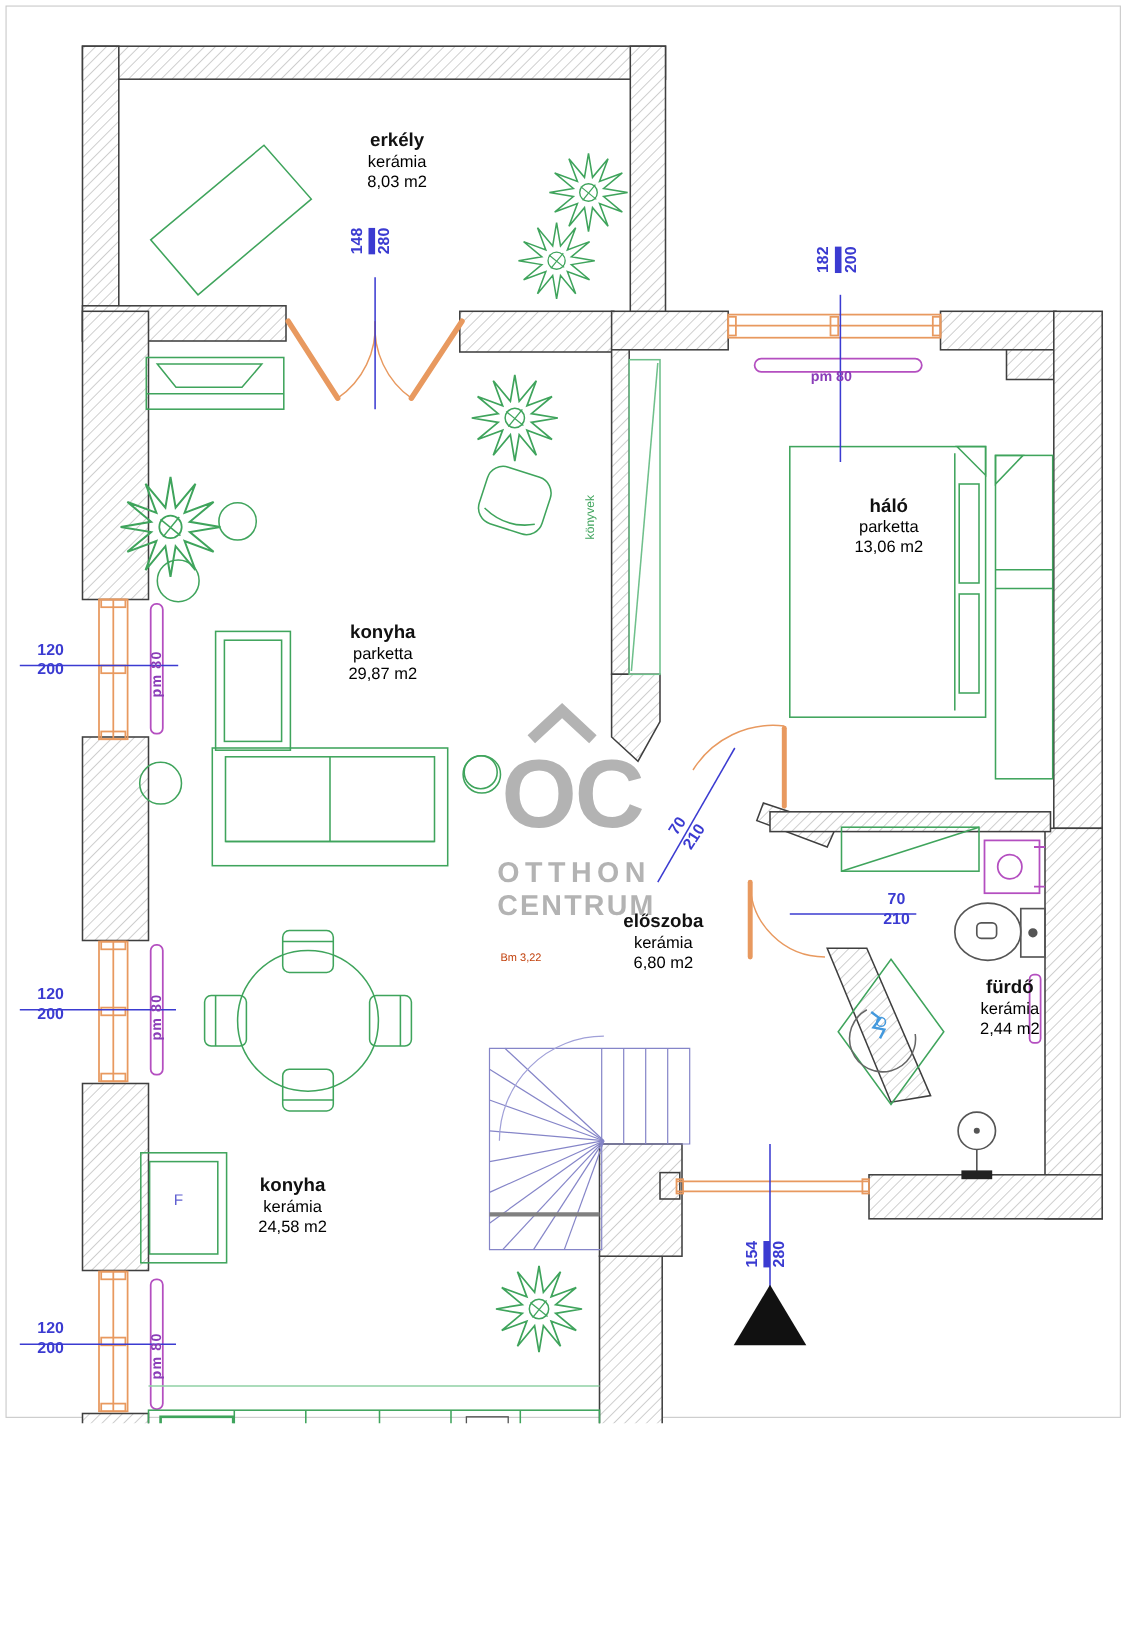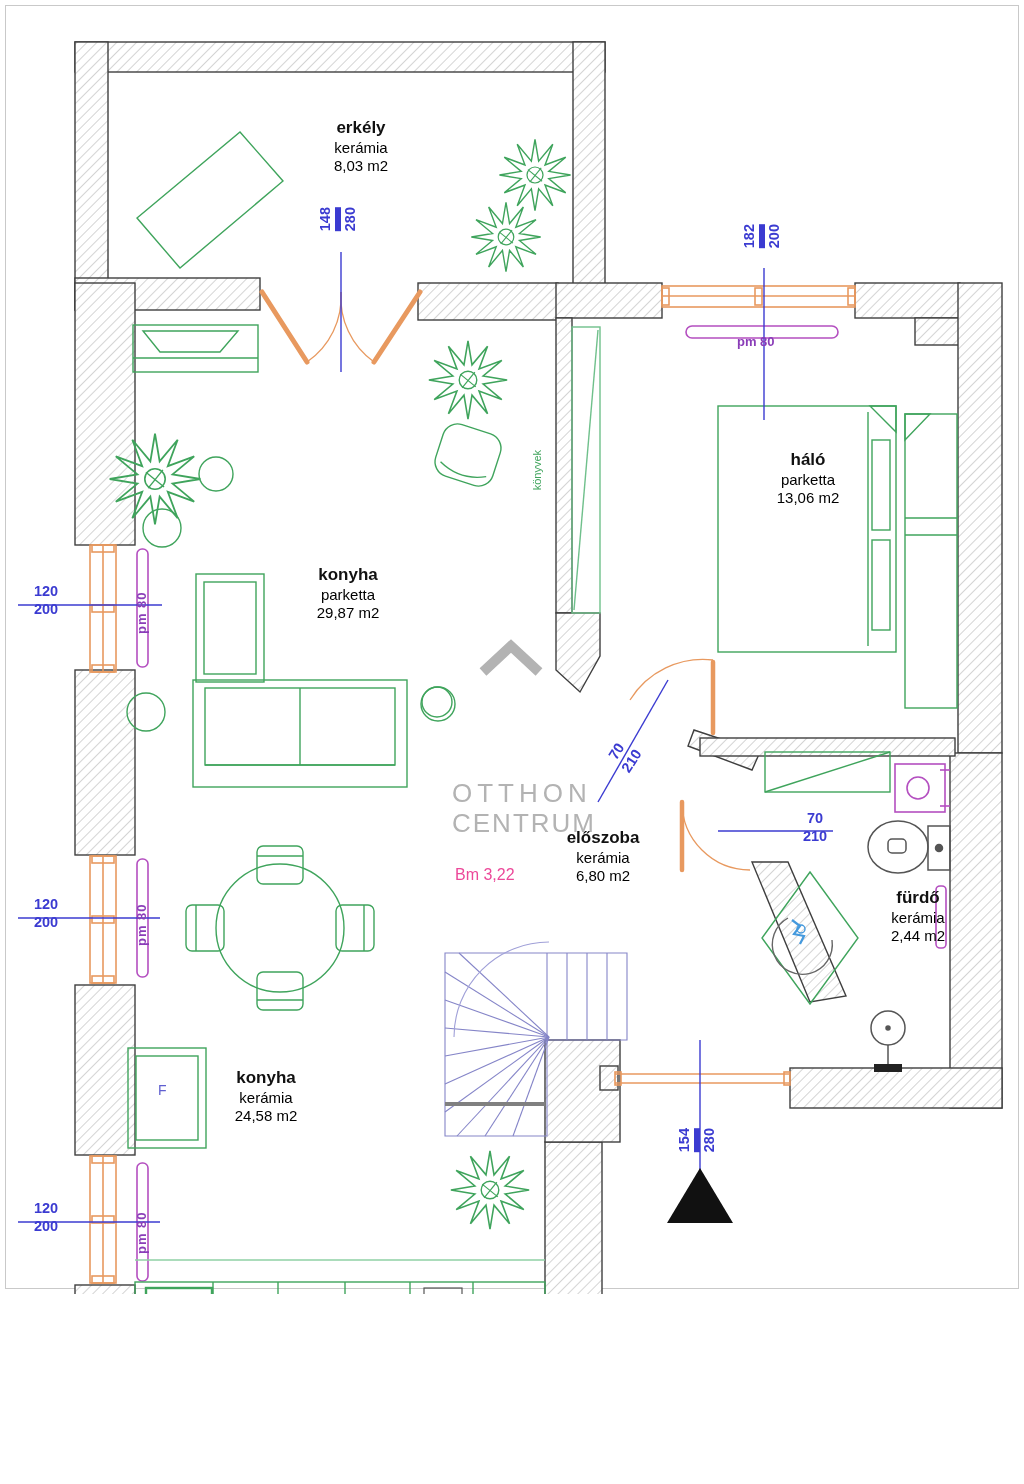--- a/index.html
+++ b/index.html
@@ -15,21 +15,21 @@
          font-size:14.5px;font-weight:600;}
   .dim-v span{writing-mode:vertical-rl;transform:rotate(180deg);line-height:1;padding:0 2px;}
   .dim-v .sep{width:2px;background:#3b3bd1;align-self:stretch;}
   .dim-h{position:absolute;display:flex;flex-direction:column;align-items:center;
          color:#3b3bd1;font-size:14.5px;font-weight:600;line-height:1.25;}
   .vtext{position:absolute;writing-mode:vertical-rl;transform:rotate(180deg);
          color:#8a3db8;font-size:13px;font-weight:600;letter-spacing:1px;}
   .annot{position:absolute;white-space:nowrap;}
   .wm{color:#b3b3b3;}
   .wm-logo{position:absolute;font-size:88px;font-weight:bold;letter-spacing:-2px;line-height:1;}
-  .wm-line{position:absolute;font-size:26px;font-weight:normal;}
+  .wm-line{position:absolute;font-size:26px;font-weight:bold;}
 </style>
 </head>
 <body>
 
 <div class="canvas">
 <div class="frame"></div>
 
 <svg class="plan" width="1024" height="1484" viewBox="0 0 1024 1484">
   <defs>
     <pattern id="hatch" width="7" height="7" patternUnits="userSpaceOnUse" patternTransform="rotate(45)">
@@ -352,21 +352,22 @@
   <span>154</span>
   <span class="sep"></span>
   <span>280</span>
 </div>
 
 <div class="annot" style="left:737px;top:334px;font-size:13px;font-weight:600;color:#8a3db8">pm 80</div>
 <div class="vtext" style="left:134px;top:578px;height:56px">pm 80</div>
 <div class="vtext" style="left:134px;top:890px;height:56px">pm 80</div>
 <div class="vtext" style="left:134px;top:1198px;height:56px">pm 80</div>
 
-<div class="annot" style="left:455px;top:866px;font-size:16px;color:#ec4899">Bm 3,22</div>
+<div class="annot" style="left:455px;top:866px;font-size:10px;color:#c2410c">Bm 3,22</div>
 <div class="annot" style="left:215px;top:1302px;font-size:22px;color:#5f5fd0">mg.gép</div>
 <div class="annot" style="left:158px;top:1082px;font-size:14px;color:#5f5fd0">F</div>
 <div class="annot" style="left:531px;top:450px;font-size:11px;color:#3fa45c;writing-mode:vertical-rl;transform:rotate(180deg)">könyvek</div>
 
+<div class="wm wm-logo" style="left:456px;top:678px;width:110px;text-align:center">OC</div>
 <div class="wm wm-line" style="left:452px;top:778px;width:118px;text-align:center;letter-spacing:5px">OTTHON</div>
 <div class="wm wm-line" style="left:452px;top:808px;width:118px;letter-spacing:2px">CENTRUM</div>
 
 </div>
 
 </body></html>

